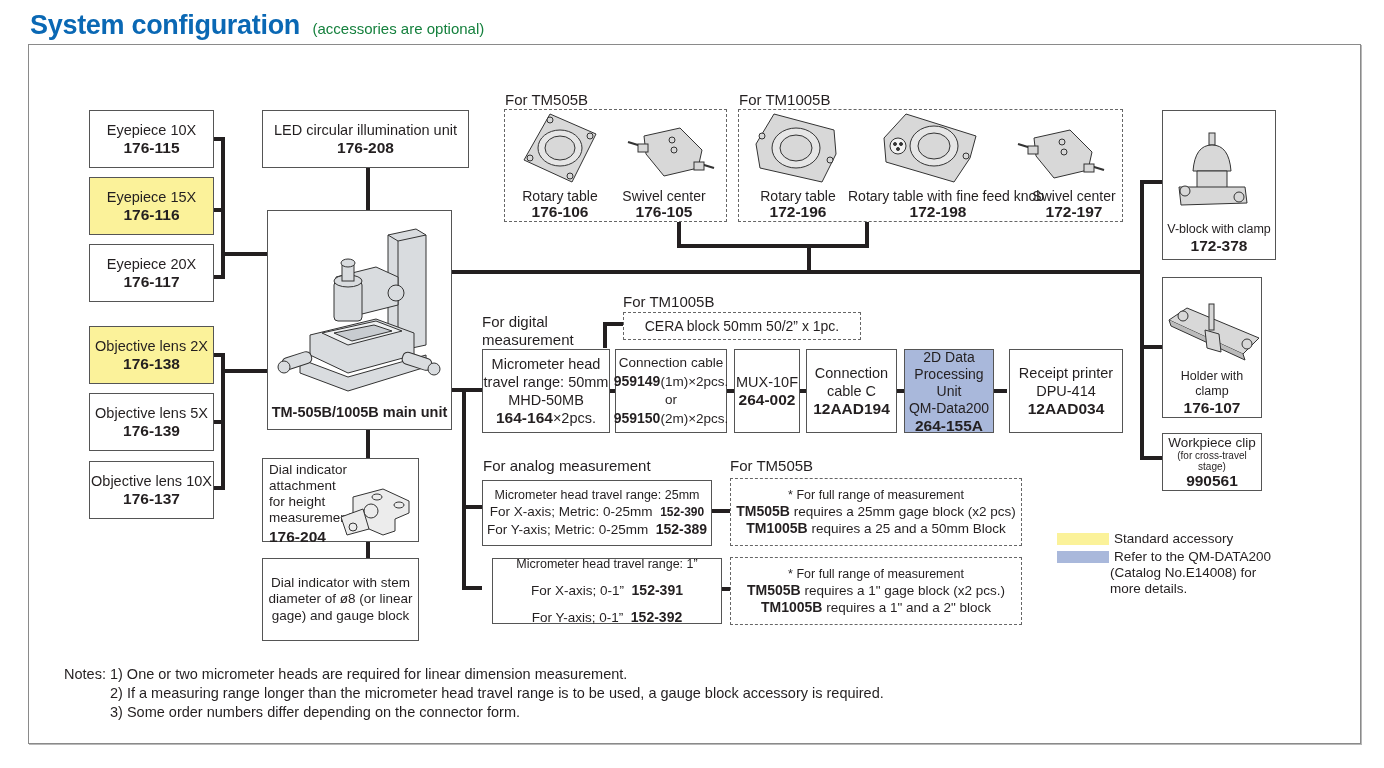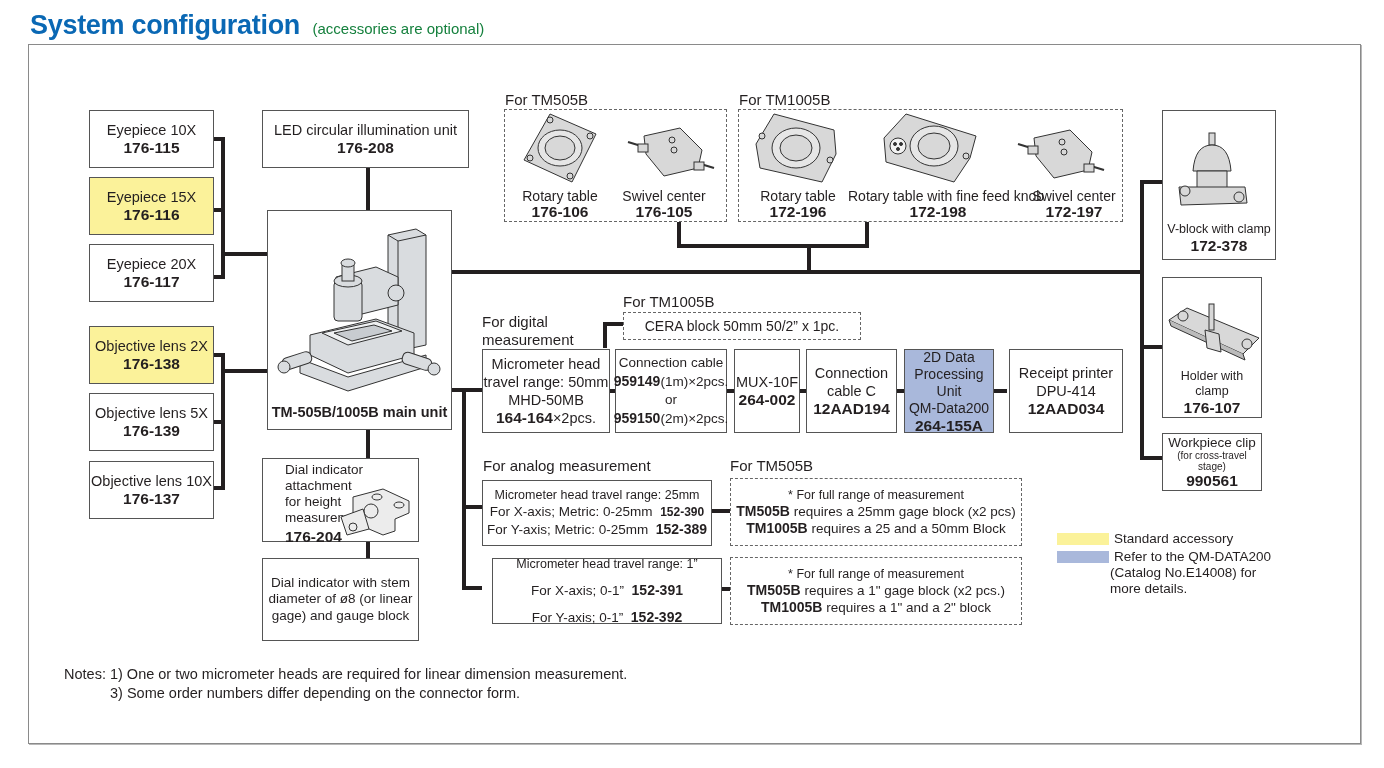--- a/index.html
+++ b/index.html
@@ -143,21 +143,21 @@
 
       <rect x="6" y="140" width="30" height="12" rx="5" transform="rotate(-18 20 146)"></rect>
       <circle cx="8" cy="152" r="6"></circle>
       <rect x="126" y="140" width="30" height="12" rx="5" transform="rotate(18 140 146)"></rect>
       <circle cx="158" cy="154" r="6"></circle>
     </g>
   </svg>
   <div class="b" style="font-size:14.5px;">TM-505B/1005B main unit</div>
 </div>
 
-<div class="box" style="left:262px;top:458px;width:157px;height:84px;align-items:flex-start;justify-content:flex-start;text-align:left;padding:3px 22px;">
+<div class="box" style="left:262px;top:458px;width:157px;height:84px;align-items:flex-start;justify-content:flex-start;text-align:left;padding:3px 6px;">
   <div style="font-size:13.5px;line-height:16px;">Dial indicator attachment</div>
   <div style="font-size:13.5px;line-height:16px;">for height</div>
   <div style="font-size:13.5px;line-height:16px;">measurement</div>
   <div class="b" style="margin-top:2px;">176-204</div>
   <svg class="pic" style="left:76px;top:28px;" width="76" height="52" viewBox="0 0 76 52">
     <g fill="#ececec" stroke="#333" stroke-width="1">
       <path d="M14 10 L44 2 L70 14 L70 26 L56 32 L56 44 L44 48 L30 42 L14 30 Z"></path>
       <ellipse cx="38" cy="10" rx="5" ry="3"></ellipse>
       <ellipse cx="60" cy="18" rx="5" ry="3"></ellipse>
       <circle cx="32" cy="24" r="7"></circle>
@@ -356,14 +356,15 @@
 <div class="legend-tx" style="left:1114px;top:531px;">Standard accessory</div>
 <div class="legend-sw" style="left:1057px;top:551px;background:#a9b8db;"></div>
 <div class="legend-tx" style="left:1114px;top:549px;">
   <div>Refer to the QM-DATA200</div>
   <div style="margin-left:-4px;">(Catalog No.E14008) for</div>
   <div style="margin-left:-4px;">more details.</div>
 </div>
 
 <div class="notes">
   <div>Notes: 1) One or two micrometer heads are required for linear dimension measurement.</div>
+  <div class="ind">2) If a measuring range longer than the micrometer head travel range is to be used, a gauge block accessory is required.</div>
   <div class="ind">3) Some order numbers differ depending on the connector form.</div>
 </div>
 
 </body></html>

